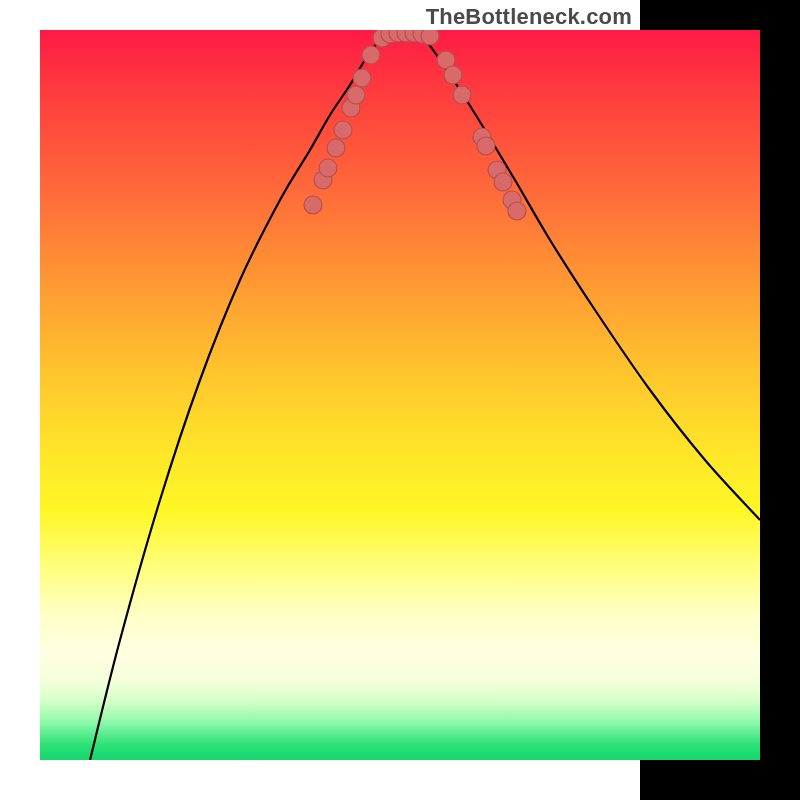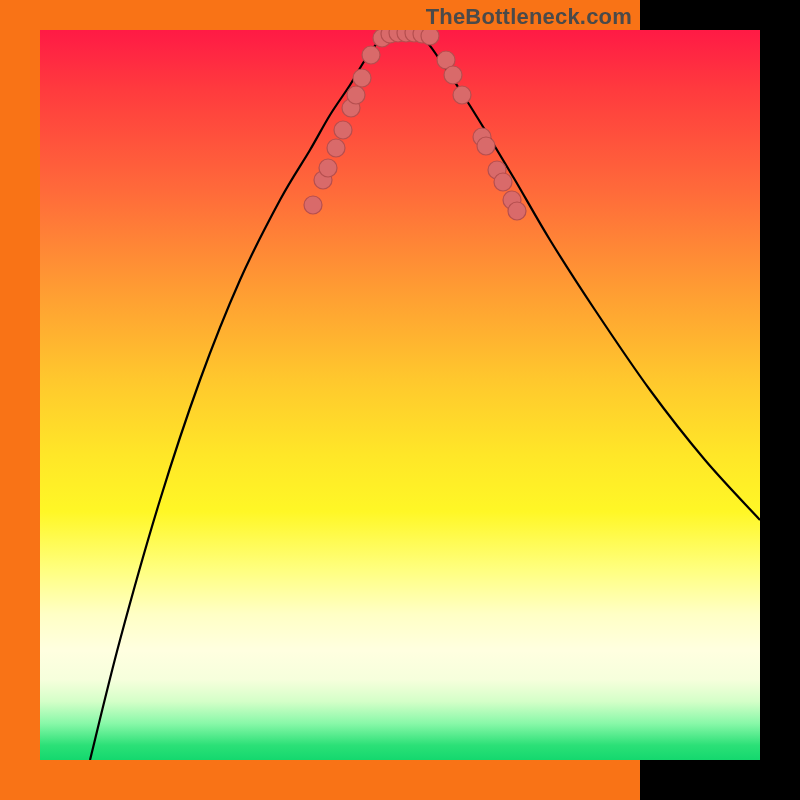--- a/index.html
+++ b/index.html
@@ -8,21 +8,21 @@
     background: #000;
     width: 800px;
     height: 800px;
     overflow: hidden;
     font-family: Arial, Helvetica, sans-serif;
   }
   .outer {
     position: relative;
     width: 640px;
     height: 800px;
-    background: #f97316;
+    background: #ffffff;
   }
   .watermark {
     position: absolute;
     top: 4px;
     right: 8px;
     color: #4a4a4a;
     font-size: 22px;
     font-weight: 600;
     letter-spacing: 0.2px;
     z-index: 10;

